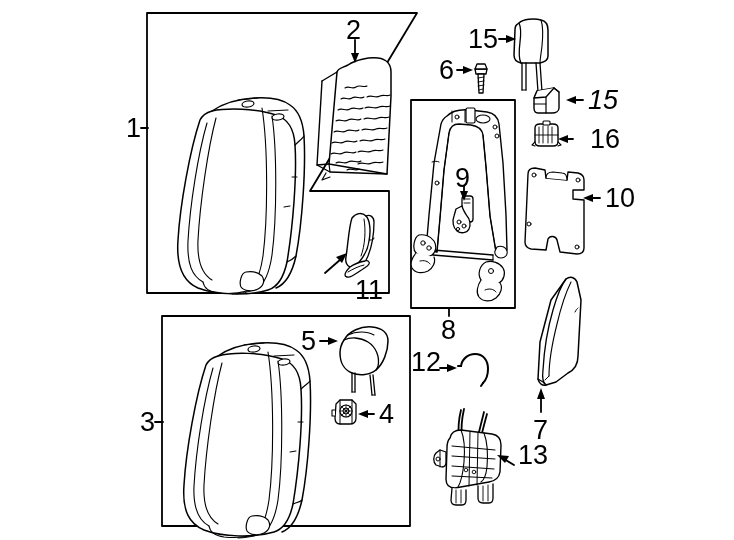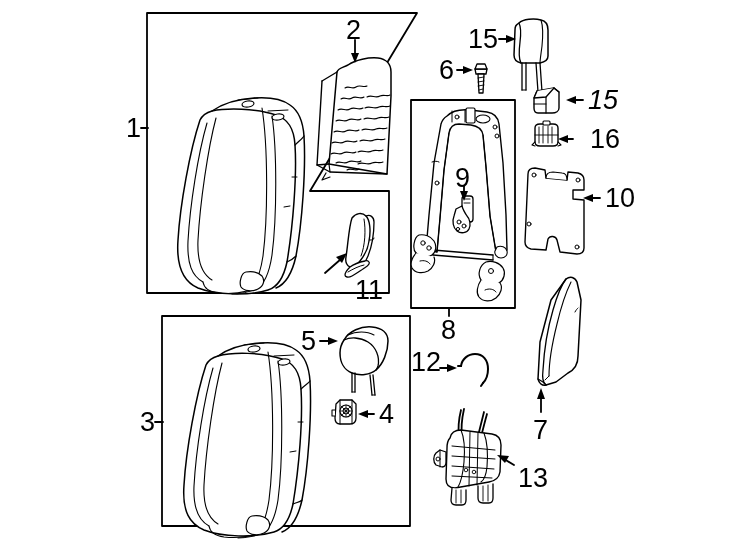--- a/index.html
+++ b/index.html
@@ -354,18 +354,18 @@
 <div class="lbl n" style="left:140px;top:409px;">3</div>
 <div class="lbl n" style="left:379px;top:401px;">4</div>
 <div class="lbl n" style="left:301px;top:328px;">5</div>
 <div class="lbl n" style="left:439px;top:57px;">6</div>
 <div class="lbl n" style="left:533px;top:417px;">7</div>
 <div class="lbl n" style="left:441px;top:317px;">8</div>
 <div class="lbl n" style="left:455px;top:165px;">9</div>
 <div class="lbl n" style="left:605px;top:185px;">10</div>
 <div class="lbl n" style="left:319px;top:277px;margin-left:36px;">11</div>
 <div class="lbl n" style="left:411px;top:349px;">12</div>
-<div class="lbl n" style="left:518px;top:465px;">13</div>
+<div class="lbl n" style="left:518px;top:442px;">13</div>
 <div class="lbl n" style="left:468px;top:26px;">15</div>
 <div class="lbl n" style="left:588px;top:87px;font-style:italic;">15</div>
 <div class="lbl n" style="left:578px;top:126px;margin-left:12px;">16</div>
 
 </div>
 
 </body></html>

